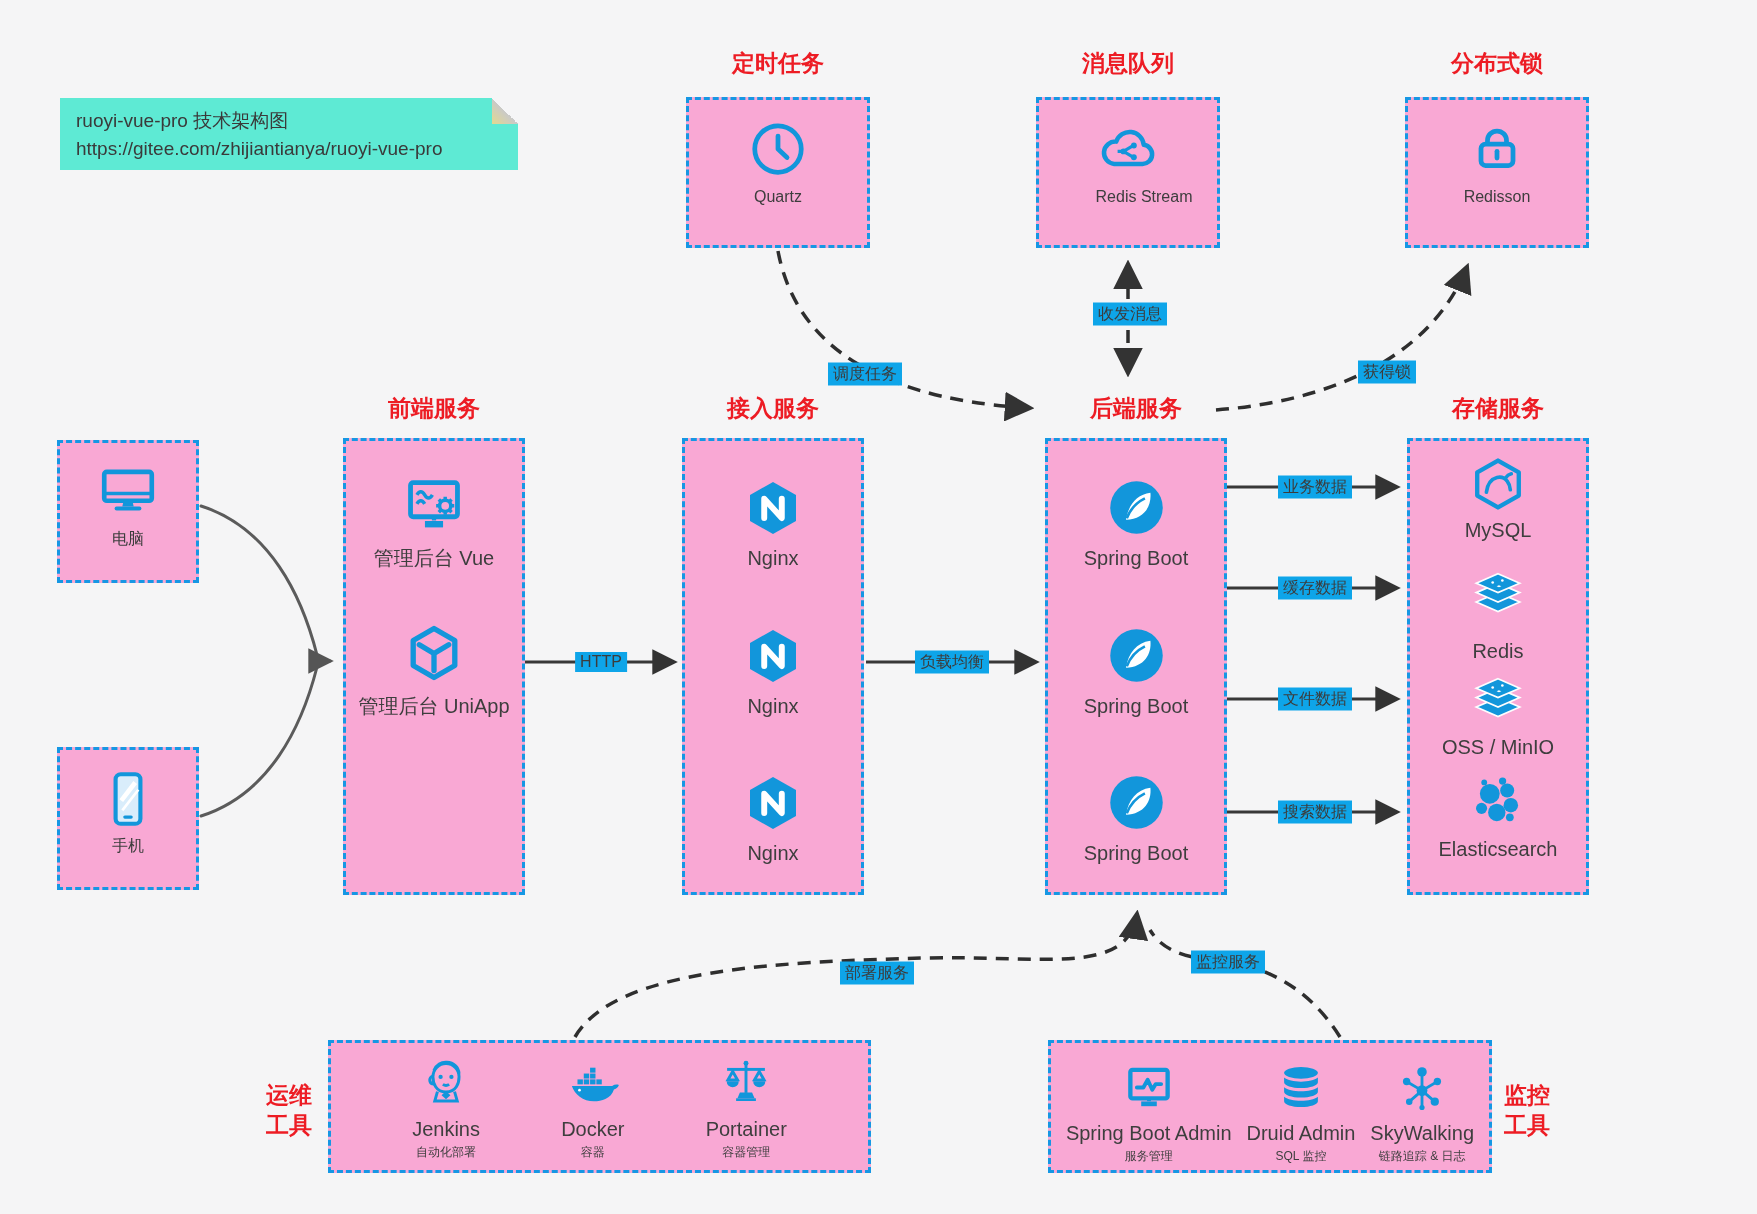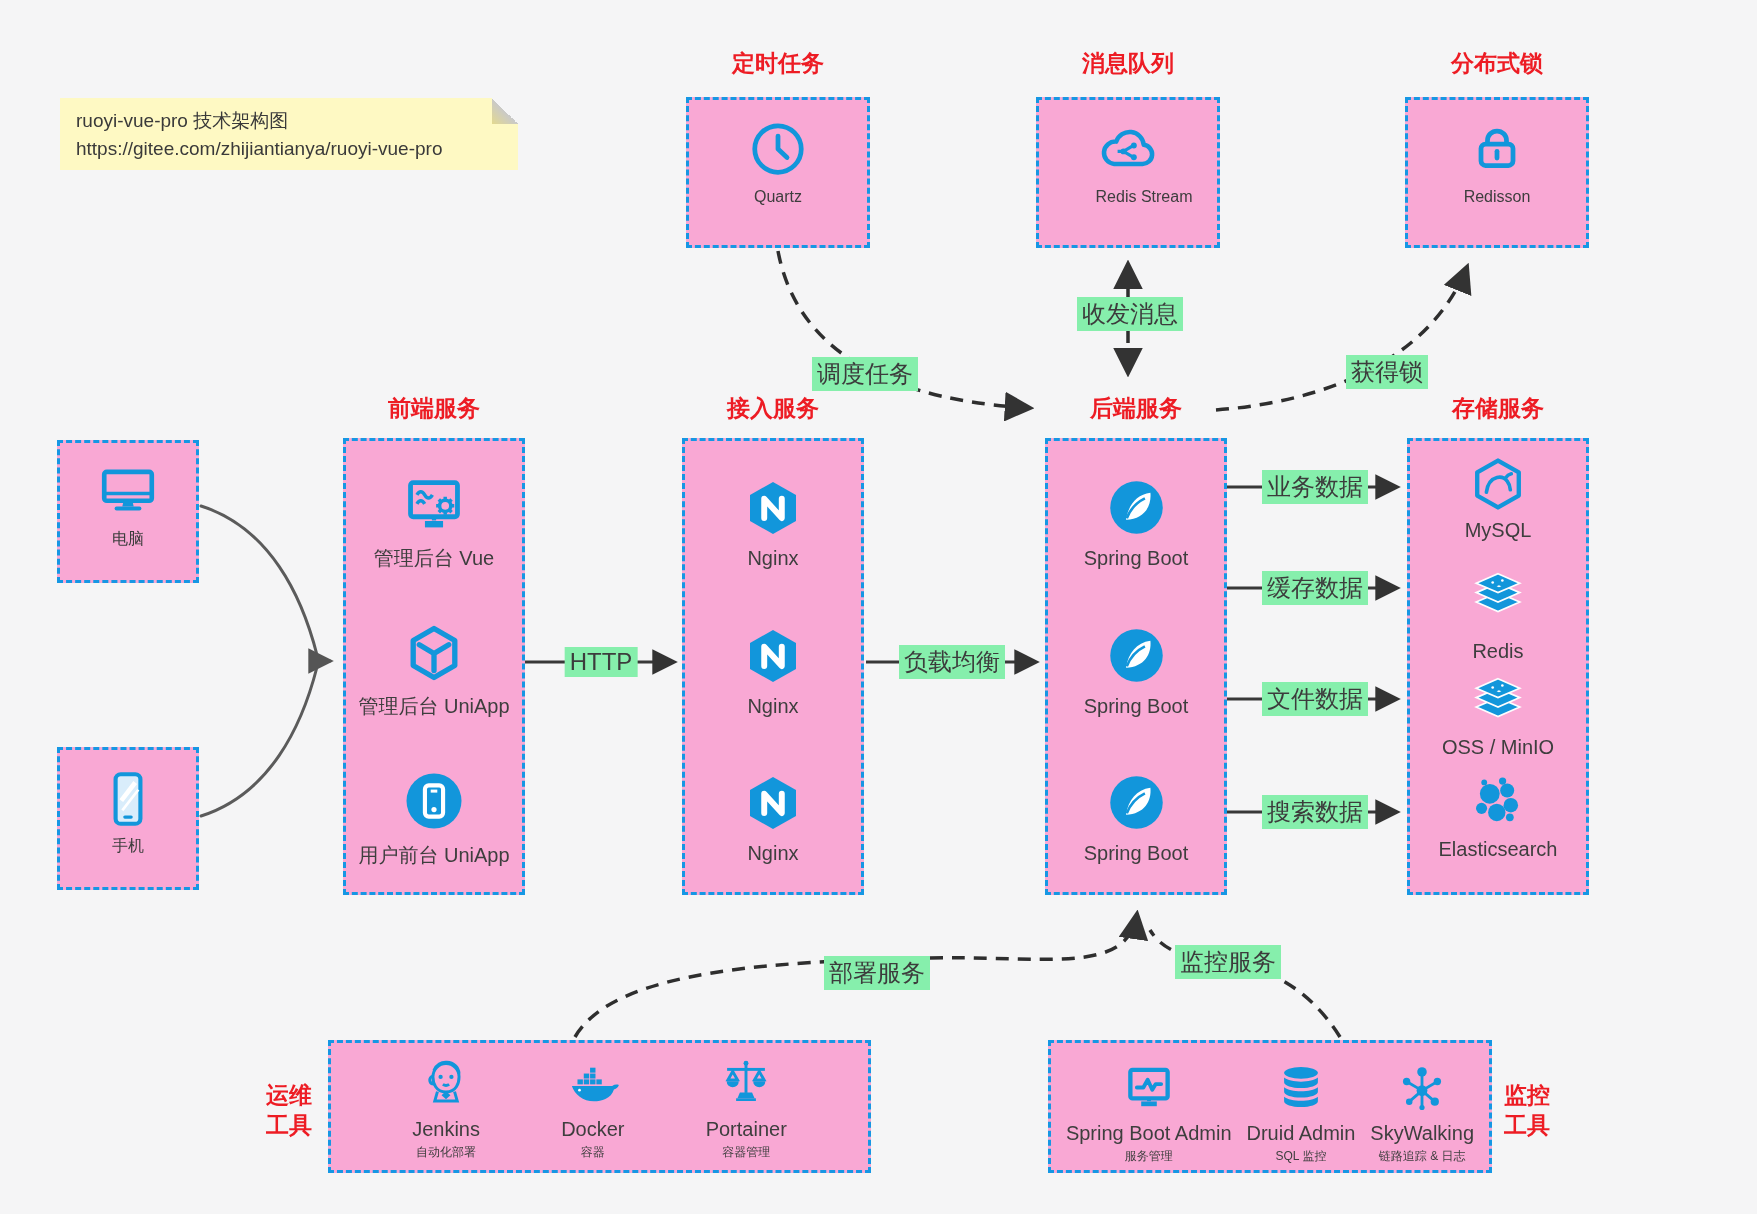--- a/index.html
+++ b/index.html
@@ -7,21 +7,21 @@
     width:1757px;height:1214px;position:relative;overflow:hidden;
     background:#f5f5f6;
     font-family:"Liberation Sans","DejaVu Sans",sans-serif;
     color:#3d3d3d;
   }
   #canvas{position:absolute;inset:0;width:1757px;height:1214px;}
 
   
   .note{
     position:absolute;left:60px;top:98px;width:458px;height:72px;
-    background:#fef9c3;box-sizing:border-box;padding:9px 0 0 16px;
+    background:#5eead4;box-sizing:border-box;padding:9px 0 0 16px;
     font-size:19px;line-height:28px;color:#3a3a3a;
   }
   .note-fold{
     position:absolute;top:0;right:0;width:26px;height:26px;
     background:linear-gradient(225deg,#f5f5f6 0%,#f5f5f6 50%,#c9c9c9 50%,#e3d98f 100%);
   }
 
   
   .box{
     position:absolute;box-sizing:border-box;background:#f9a8d4;
@@ -53,21 +53,21 @@
     display:flex;flex-direction:row;justify-content:space-evenly;align-items:flex-start;
     padding-top:13px;box-sizing:border-box;
   }
   .tool{display:flex;flex-direction:column;align-items:center;gap:3px;}
   .tool .nm{font-size:20px;color:#3e3e3e;white-space:nowrap;margin-top:5px;}
   .tool .sb{font-size:12px;color:#3e3e3e;white-space:nowrap;}
 
   
   .chip{
     position:absolute;transform:translate(-50%,-50%);
-    background:#86efac;padding:1px 5px;font-size:24px;color:#3c3c3c;
+    background:#0ea5e9;padding:1px 5px;font-size:16px;color:#3c3c3c;
     white-space:nowrap;z-index:30;
   }
 
   svg.overlay{position:absolute;inset:0;z-index:20;pointer-events:none;}
   .icon{display:block;}
   .hiddefs{position:absolute;width:0;height:0;overflow:hidden;}
 </style>
 </head>
 <body>
 
@@ -288,26 +288,20 @@
         <svg class="icon" width="64" height="64">
             <use href="#i-adminvue"></use>
           </svg>
         <div class="cap">管理后台 Vue</div>
       </div>
       <div class="node" style="top:180px;">
         <svg class="icon" width="64" height="64">
             <use href="#i-cube"></use>
           </svg>
         <div class="cap">管理后台 UniApp</div>
-      </div>
-      <div class="node" style="top:327px;">
-        <svg class="icon" width="66" height="66">
-            <use href="#i-userapp"></use>
-          </svg>
-        <div class="cap">用户前台 UniApp</div>
       </div>
     </div>
   </div>
 
   <div class="box" style="left:682px;top:438px;width:182px;height:457px;">
     <div class="vbox-inner">
       <div class="node" style="top:36px;">
         <svg class="icon" width="62" height="62">
             <use href="#i-nginx"></use>
           </svg>

